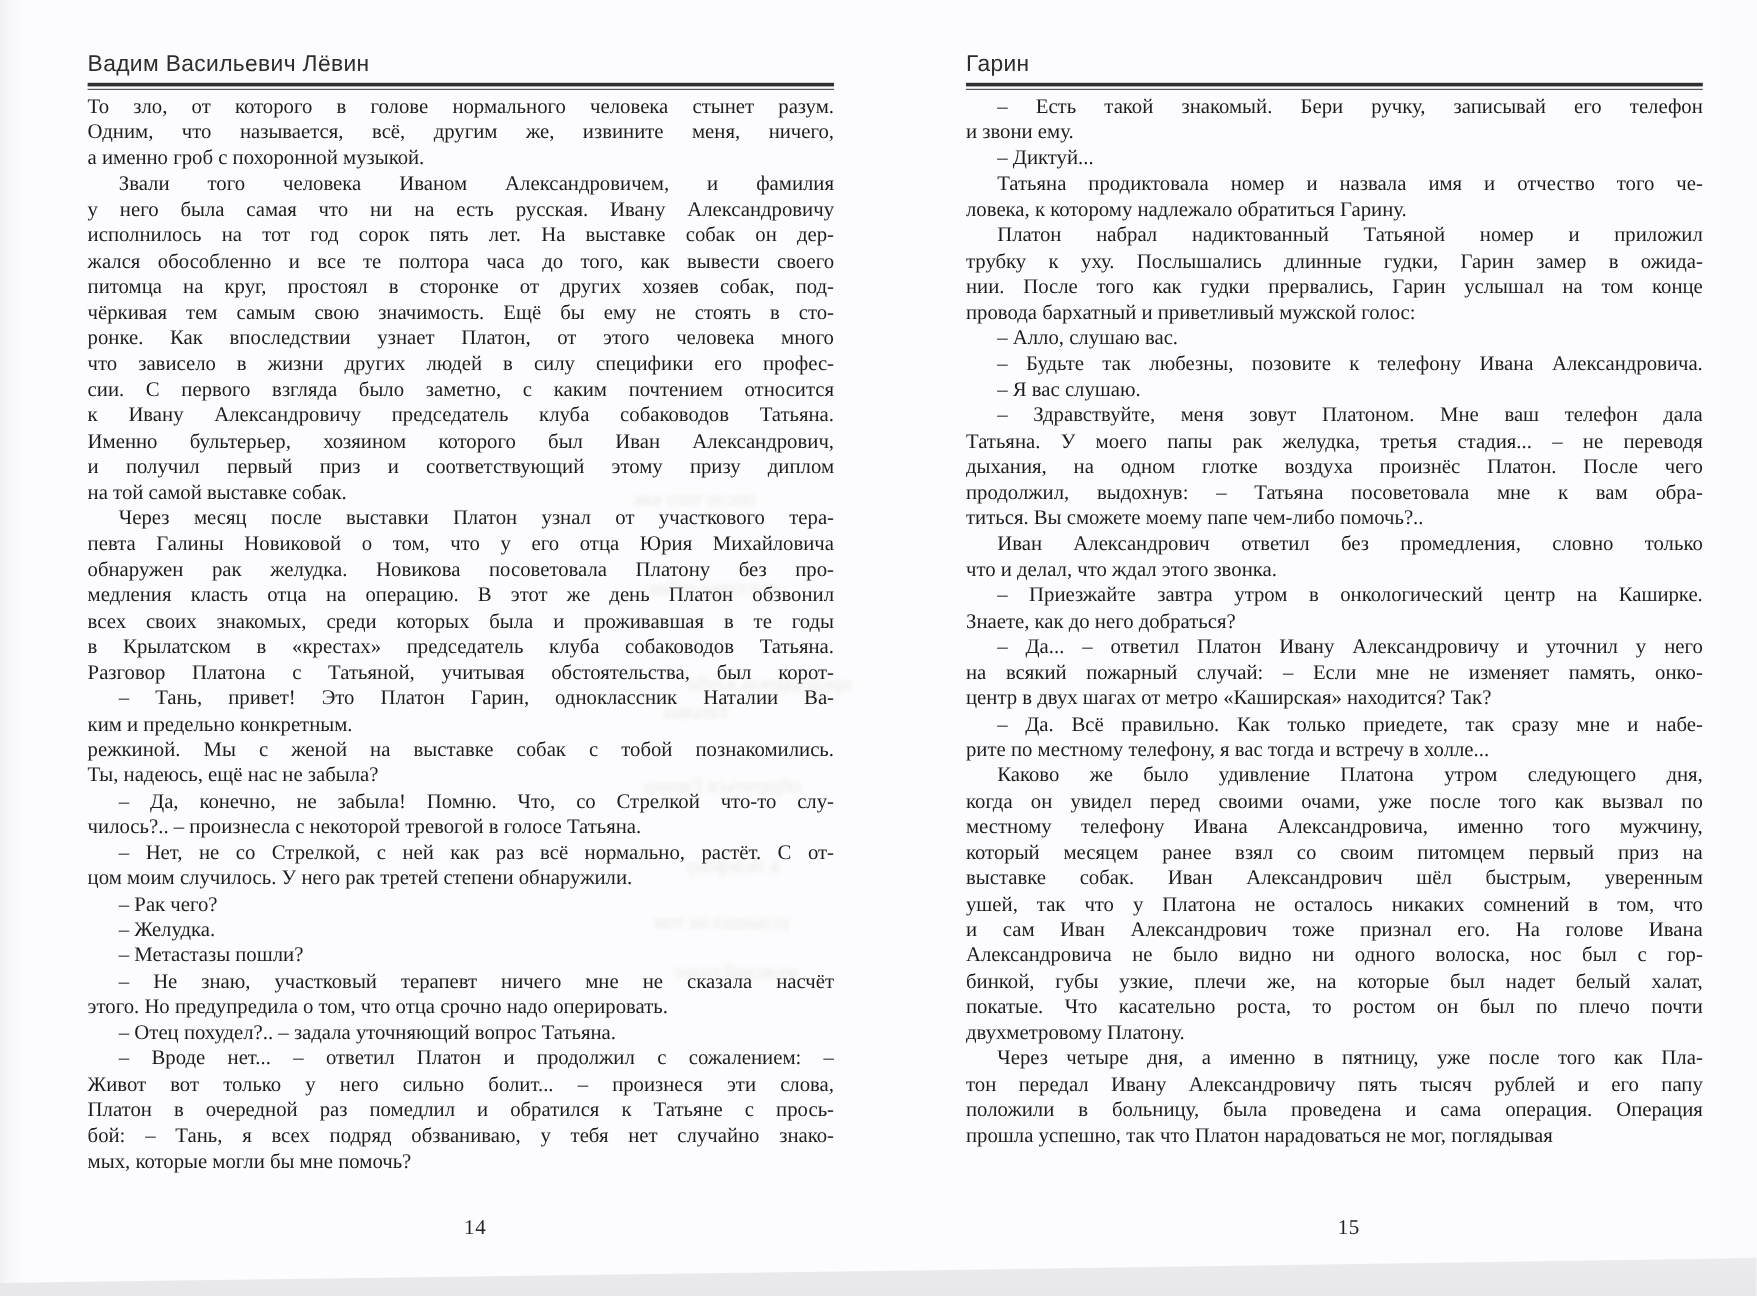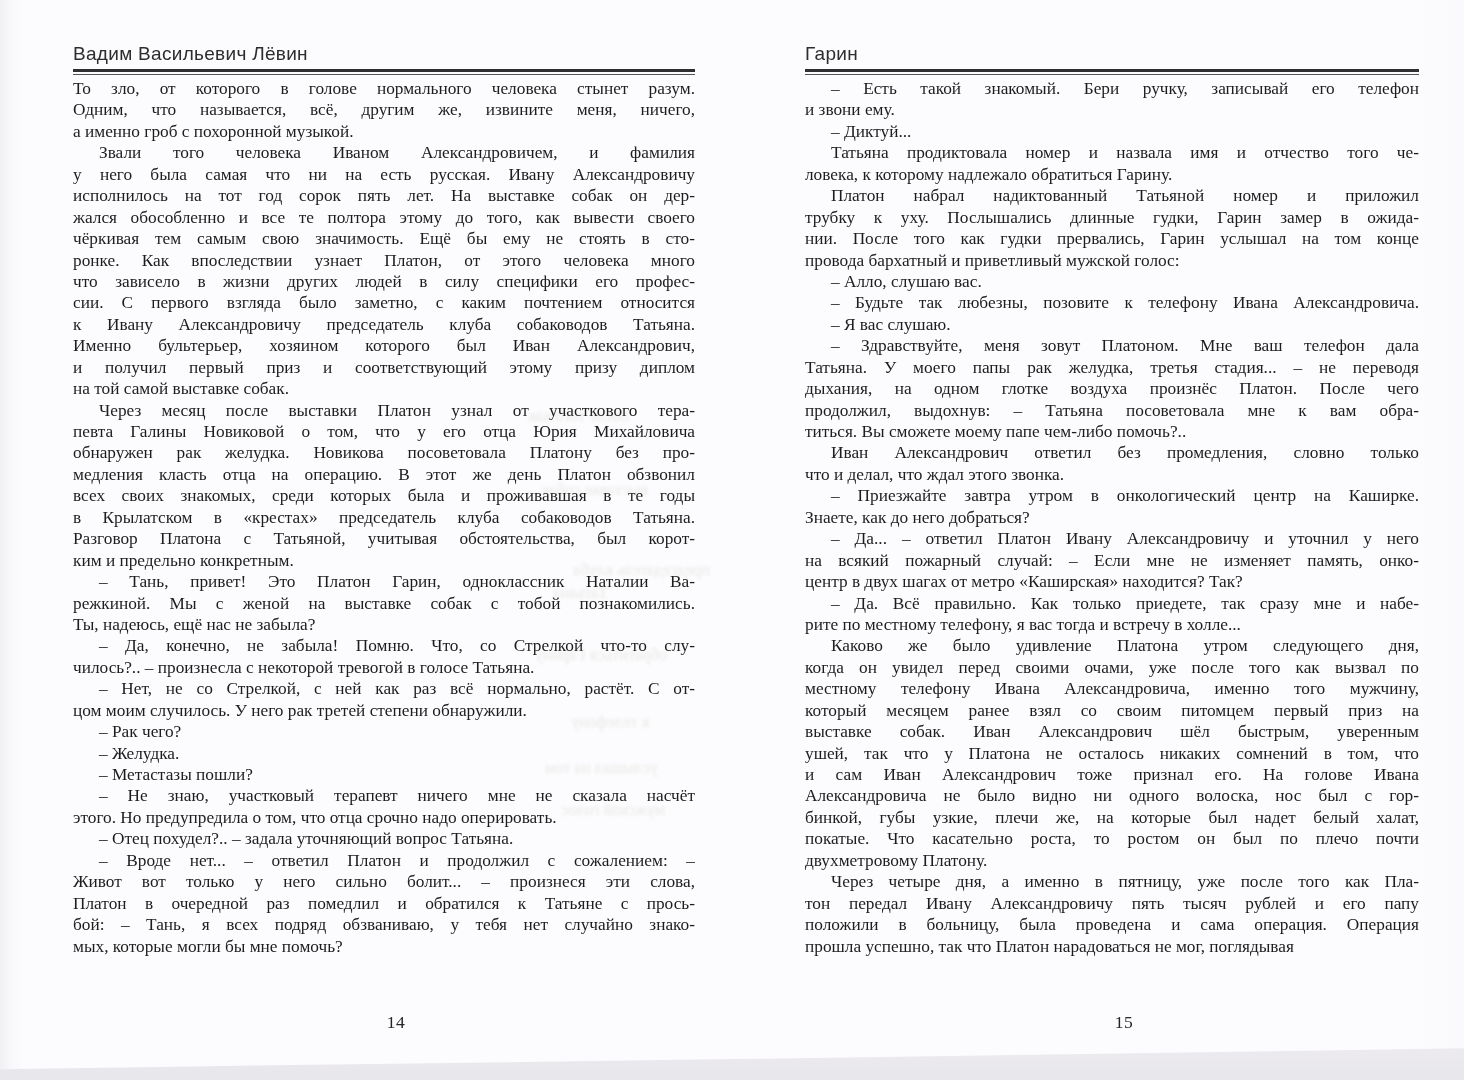--- a/index.html
+++ b/index.html
@@ -69,38 +69,39 @@
         <span class="ghost" style="left: 472px; top: 758px;">услышал на том</span>
         <span class="ghost" style="left: 488px; top: 800px;">мужской голос</span>
       </div>
     <div class="page-body">
         <div class="line j">То зло, от которого в голове нормального человека стынет разум.</div>
         <div class="line j">Одним, что называется, всё, другим же, извините меня, ничего,</div>
         <div class="line">а именно гроб с похоронной музыкой.</div>
         <div class="line j i">Звали того человека Иваном Александровичем, и фамилия</div>
         <div class="line j">у него была самая что ни на есть русская. Ивану Александровичу</div>
         <div class="line j">исполнилось на тот год сорок пять лет. На выставке собак он дер-</div>
-        <div class="line j">жался обособленно и все те полтора этому до того, как вывести своего</div>
+        <div class="line j">жался обособленно и все те полтора часа до того, как вывести своего</div>
+        <div class="line j">питомца на круг, простоял в сторонке от других хозяев собак, под-</div>
         <div class="line j">чёркивая тем самым свою значимость. Ещё бы ему не стоять в сто-</div>
         <div class="line j">ронке. Как впоследствии узнает Платон, от этого человека много</div>
         <div class="line j">что зависело в жизни других людей в силу специфики его профес-</div>
         <div class="line j">сии. С первого взгляда было заметно, с каким почтением относится</div>
         <div class="line j">к Ивану Александровичу председатель клуба собаководов Татьяна.</div>
         <div class="line j">Именно бультерьер, хозяином которого был Иван Александрович,</div>
         <div class="line j">и получил первый приз и соответствующий этому призу диплом</div>
         <div class="line">на той самой выставке собак.</div>
         <div class="line j i">Через месяц после выставки Платон узнал от участкового тера-</div>
         <div class="line j">певта Галины Новиковой о том, что у его отца Юрия Михайловича</div>
         <div class="line j">обнаружен рак желудка. Новикова посоветовала Платону без про-</div>
         <div class="line j">медления класть отца на операцию. В этот же день Платон обзвонил</div>
         <div class="line j">всех своих знакомых, среди которых была и проживавшая в те годы</div>
         <div class="line j">в Крылатском в «крестах» председатель клуба собаководов Татьяна.</div>
         <div class="line j">Разговор Платона с Татьяной, учитывая обстоятельства, был корот-</div>
+        <div class="line j i">– Тань, привет! Это Платон Гарин, одноклассник Наталии Ва-</div>
         <div class="line">ким и предельно конкретным.</div>
-        <div class="line j i">– Тань, привет! Это Платон Гарин, одноклассник Наталии Ва-</div>
         <div class="line j">режкиной. Мы с женой на выставке собак с тобой познакомились.</div>
         <div class="line">Ты, надеюсь, ещё нас не забыла?</div>
         <div class="line j i">– Да, конечно, не забыла! Помню. Что, со Стрелкой что-то слу-</div>
         <div class="line">чилось?.. – произнесла с некоторой тревогой в голосе Татьяна.</div>
         <div class="line j i">– Нет, не со Стрелкой, с ней как раз всё нормально, растёт. С от-</div>
         <div class="line">цом моим случилось. У него рак третей степени обнаружили.</div>
         <div class="line i">– Рак чего?</div>
         <div class="line i">– Желудка.</div>
         <div class="line i">– Метастазы пошли?</div>
         <div class="line j i">– Не знаю, участковый терапевт ничего мне не сказала насчёт</div>

